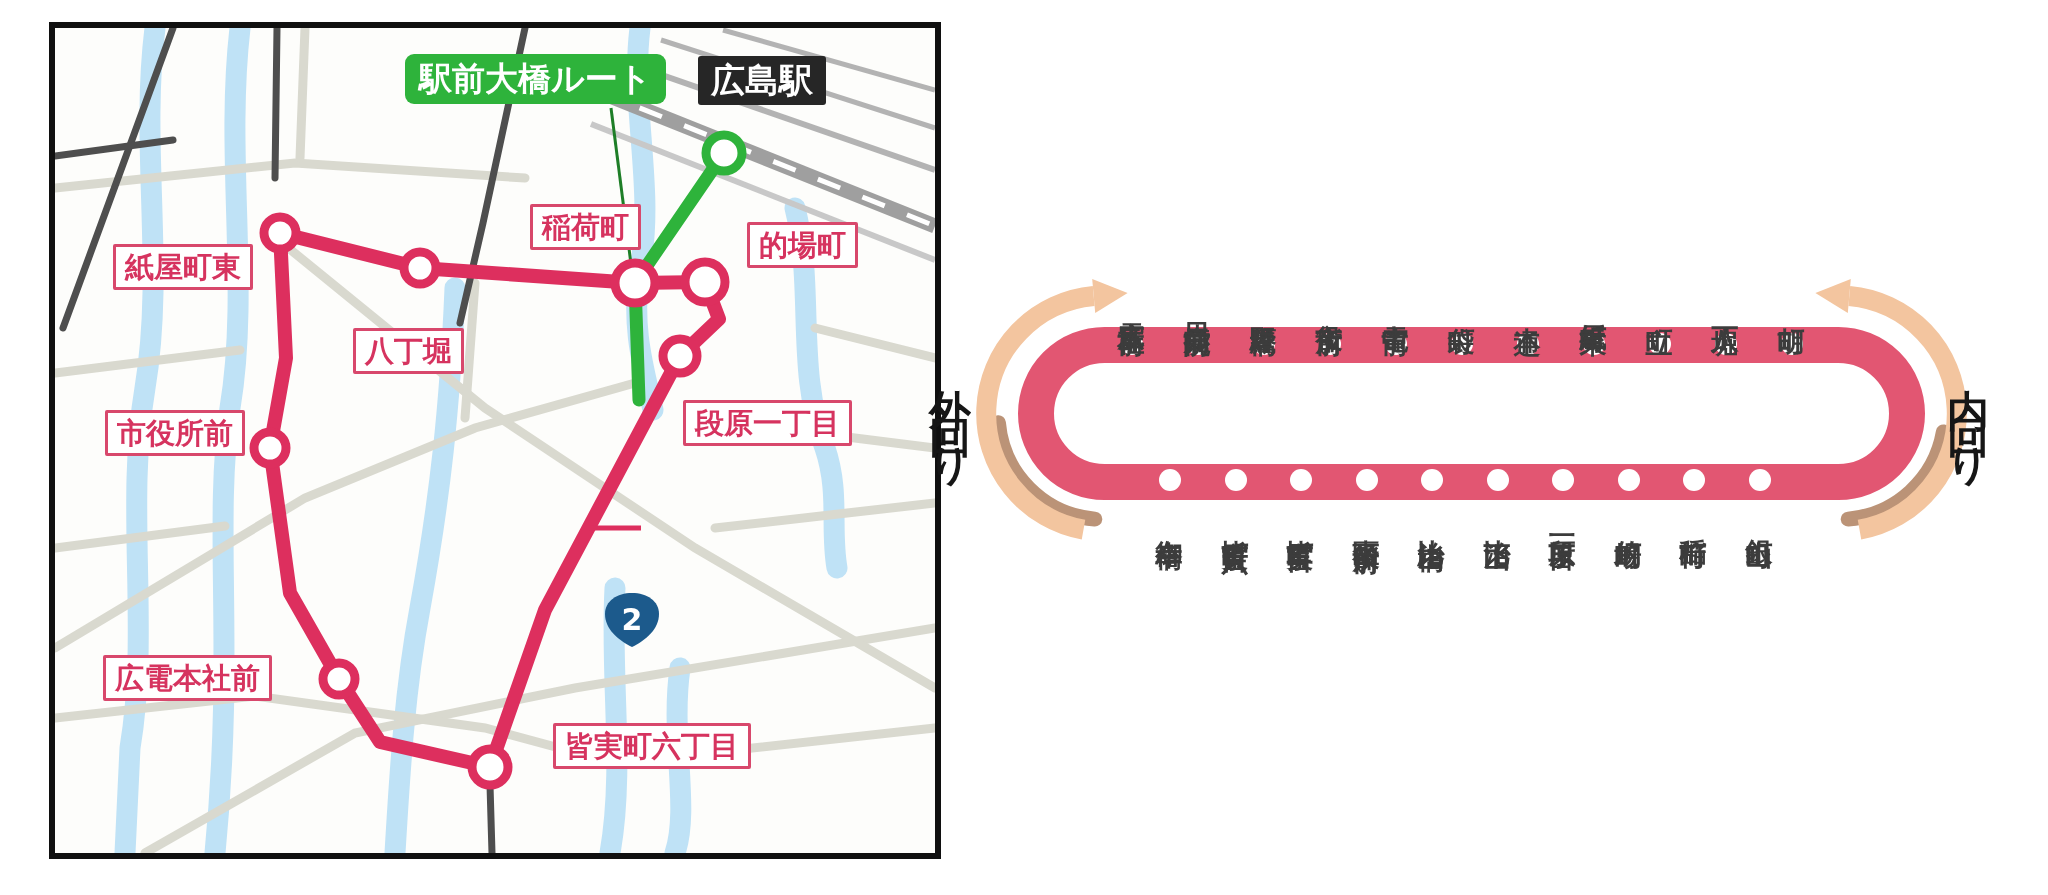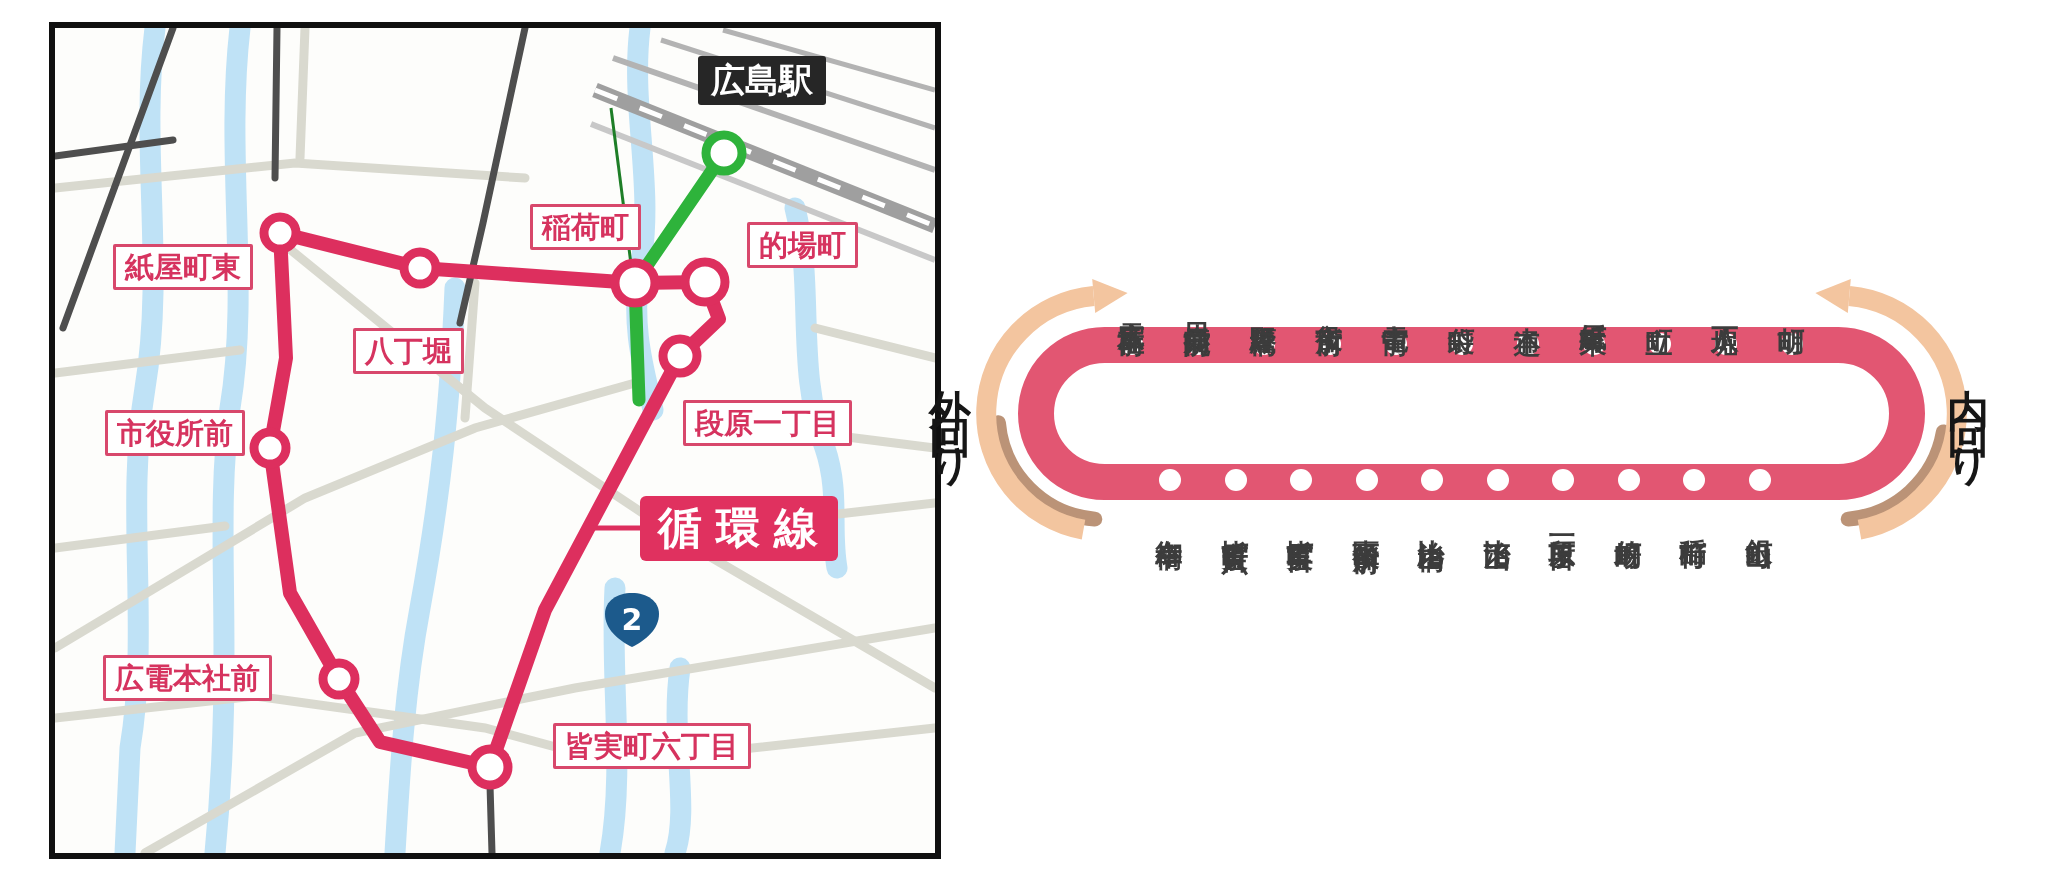--- a/index.html
+++ b/index.html
@@ -96,28 +96,28 @@
         <circle cx="435" cy="739" r="18"></circle>
       </g>
       <circle cx="669" cy="125" r="18" fill="#ffffff" stroke="#2eb33b" stroke-width="9"></circle>
 
       <g transform="translate(577,592)">
         <path d="M 0 -27 C 15 -27 27 -19 27 -6 C 27 9 14 20 0 27 C -14 20 -27 9 -27 -6 C -27 -19 -15 -27 0 -27 Z" fill="#1c5a8c"></path>
         <text x="0" y="10" text-anchor="middle" font-size="30" font-weight="bold" fill="#ffffff">2</text>
       </g>
     </svg>
 
+    <div class="green-label" style="left:350px;top:26px;">駅前大橋ルート</div>
     <div class="dark-label" style="left:643px;top:28px;">広島駅</div>
     <div class="map-label" style="left:475px;top:176px;">稲荷町</div>
     <div class="map-label" style="left:692px;top:194px;">的場町</div>
     <div class="map-label" style="left:58px;top:216px;">紙屋町東</div>
     <div class="map-label" style="left:298px;top:300px;">八丁堀</div>
     <div class="map-label" style="left:50px;top:382px;">市役所前</div>
     <div class="map-label" style="left:628px;top:372px;">段原一丁目</div>
-    <div class="loopline-label" style="left:585px;top:468px;">循環線</div>
     <div class="map-label" style="left:48px;top:627px;">広電本社前</div>
     <div class="map-label" style="left:498px;top:695px;">皆実町六丁目</div>
   </div>
 
   <svg class="loop-svg" width="1128" height="330" viewBox="0 0 1128 330">
 
     <path d="M 174.8 279.1 A 106 106 0 0 1 78.4 182.7" stroke="#bb9377" stroke-width="15" fill="none" stroke-linecap="round"></path>
     <path d="M 163.5 289.7 A 118 118 0 0 1 173.7 56" stroke="#f3c59f" stroke-width="20" fill="none"></path>
     <polygon points="207.6,53 175.2,72.9 172.2,39.1" fill="#f3c59f"></polygon>
     <path d="M 928.2 279.1 A 106 106 0 0 0 1023.4 191.9" stroke="#bb9377" stroke-width="15" fill="none" stroke-linecap="round"></path>

